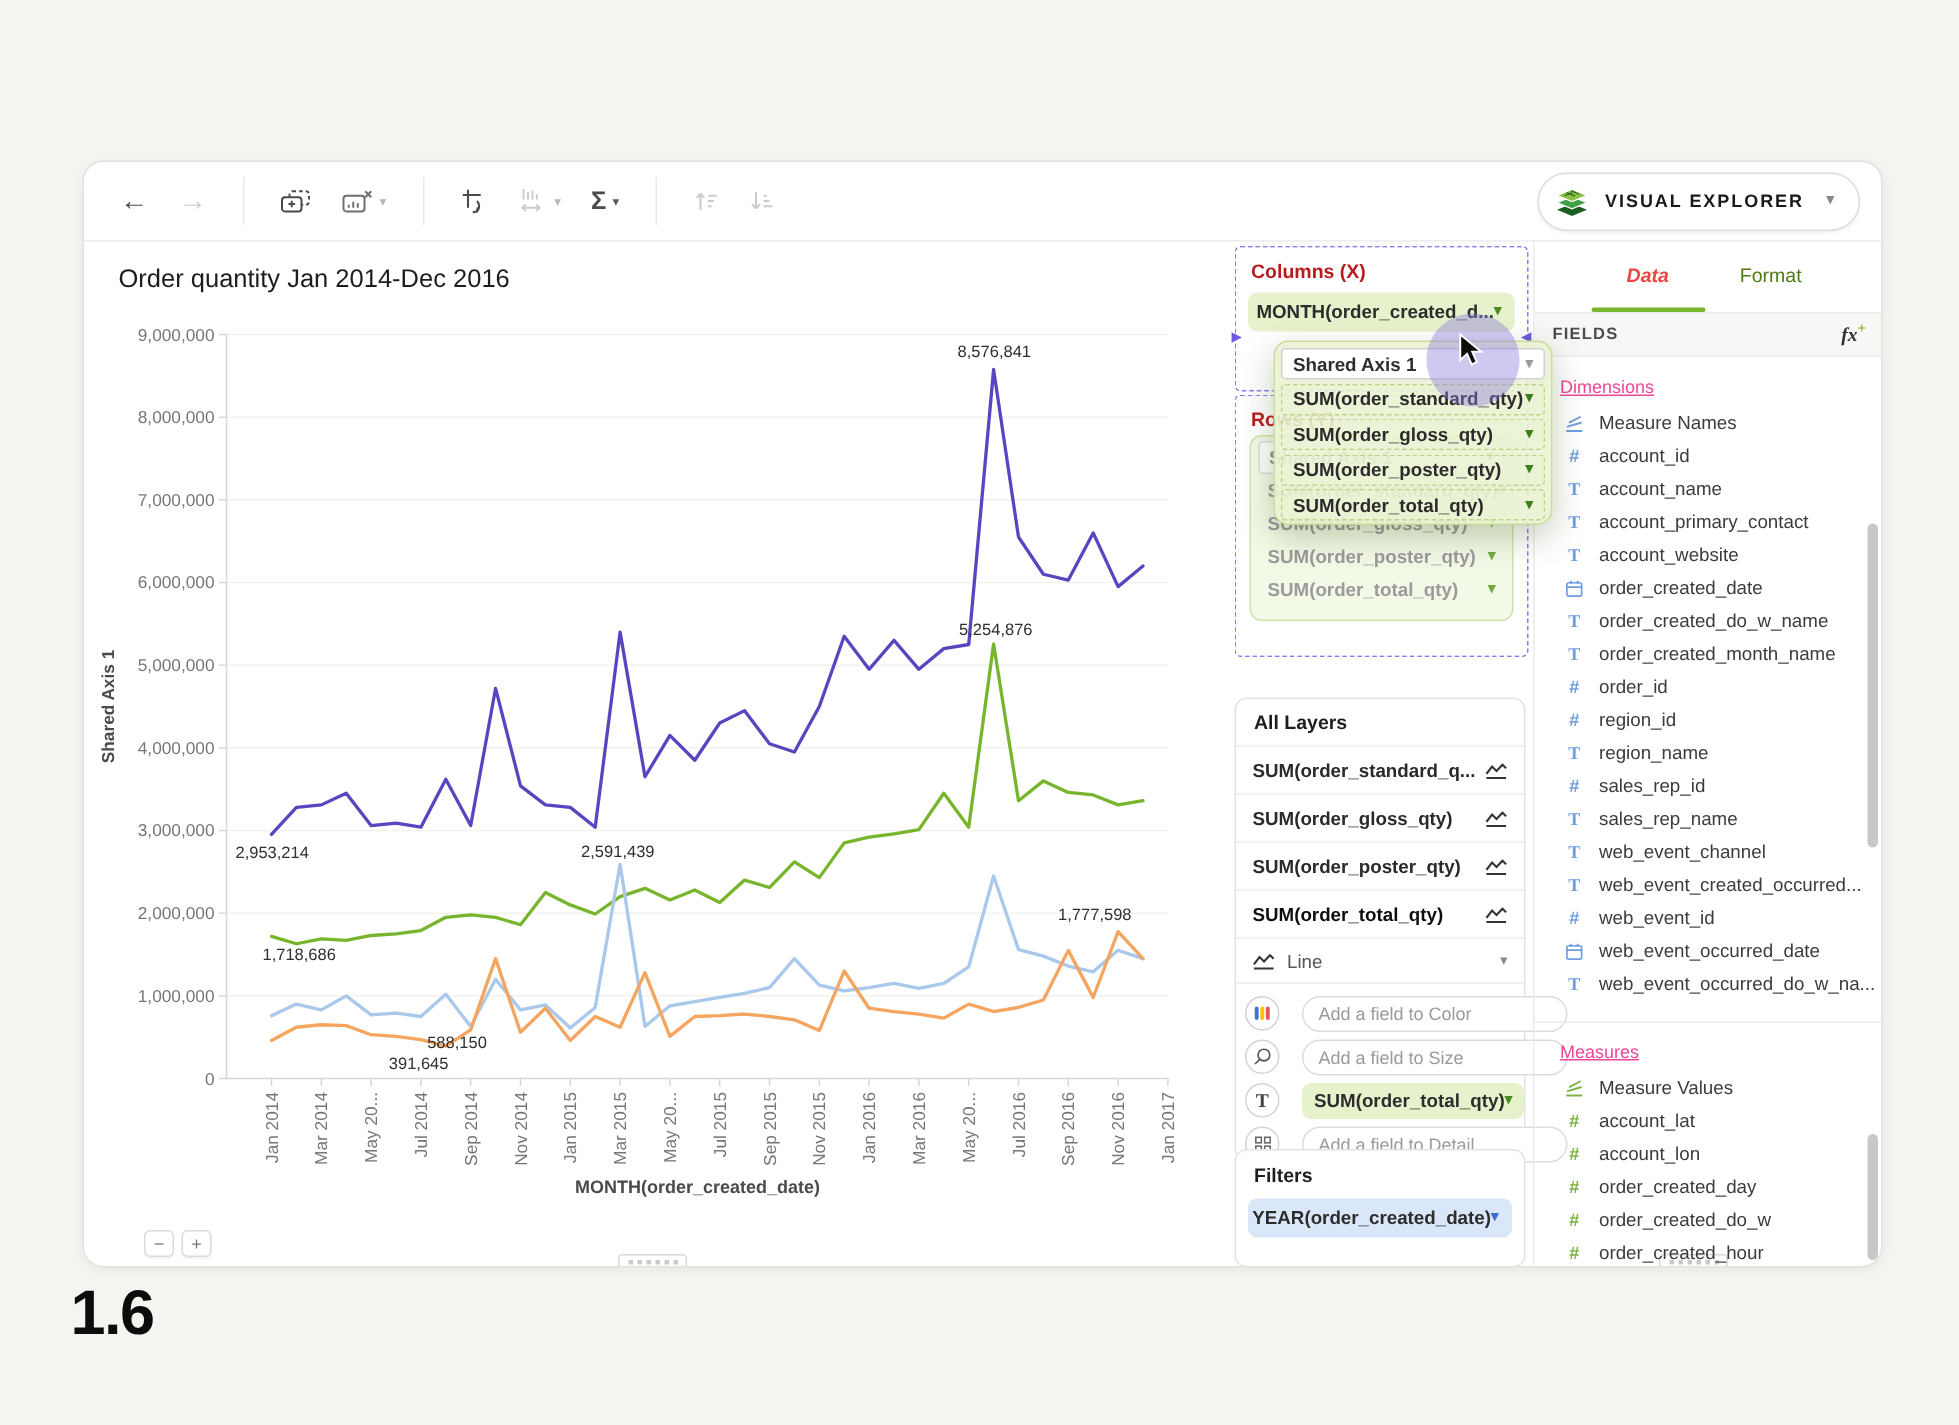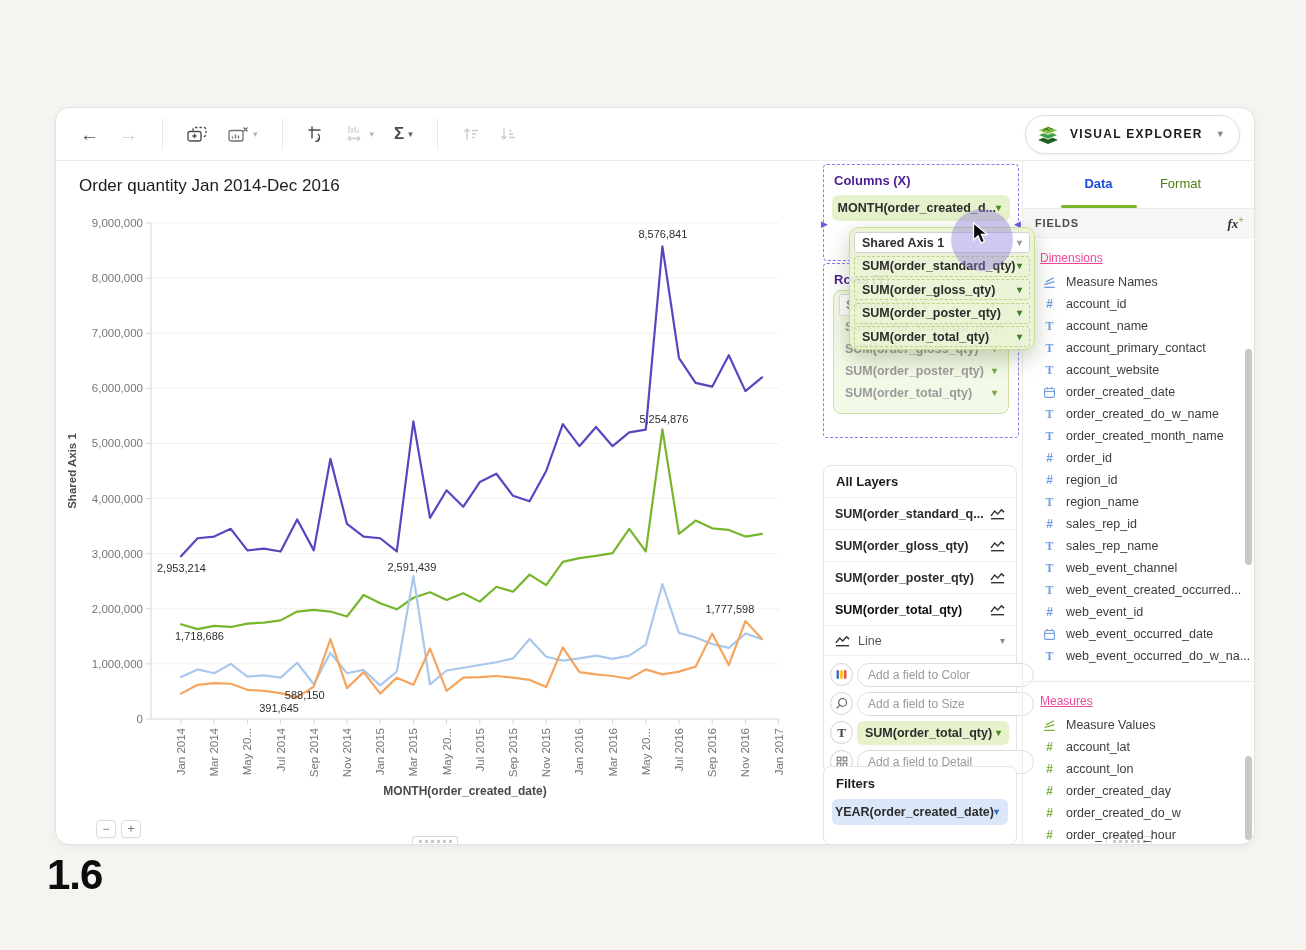--- a/index.html
+++ b/index.html
@@ -36,21 +36,21 @@
           font-size:12px; line-height:15px; text-align:center; box-shadow:0 1px 1px rgba(0,0,0,.05); cursor:pointer; }
   .handle { position:absolute; width:46px; height:10px; top:728px; background:#fff; border:1px solid #d9d9d9;
             border-bottom:none; border-radius:3px 3px 0 0; display:flex; align-items:center; justify-content:center; gap:3px; }
   .handle i { width:3px; height:3px; background:#c9c9c9; display:block; }
   .handle.h1 { left:356px; } .handle.h2 { left:1050px; }
 
   
   .shelf { position:absolute; border:1.6px dashed var(--shelf-outline,#8a7cf0); border-radius:4px; }
   #columns-shelf { left:767px; top:56px; width:196px; height:97px; }
   #rows-shelf { left:767px; top:155px; width:196px; height:175px; }
-  .shelf-title { font-size:13px; font-weight:700; color:#4c1d95; margin:8px 0 0 10px; }
+  .shelf-title { font-size:13px; font-weight:700; color:#b91c1c; margin:8px 0 0 10px; }
   .pill { height:26px; border-radius:6px; display:flex; align-items:center; justify-content:flex-end;
           padding:0 9px; font-size:12.5px; font-weight:700; color:#2d2d2d; cursor:pointer; }
   .green-pill { background:var(--pill-green,#e6f2cc); }
   .blue-pill { background:var(--pill-blue,#d9e7f8); }
   .chev { font-size:10px; line-height:1; }
   .chev.green { color:var(--chev-green,#4c8a22); }
   .chev.blue { color:var(--chev-blue,#3a6fd8); }
   .chev.grey { color:#9b9b9b; }
   #columns-shelf .pill { margin:7px 8px 0 8px; }
   .drop-ind { position:absolute; font-size:9px; color:var(--drop,#6a5ae0); top:54px; }
@@ -83,41 +83,41 @@
                   border:1px solid #e3e3e3; border-radius:8px; }
   .lp-header { height:32px; line-height:32px; padding-left:12px; font-size:13px; font-weight:700;
                color:#1e1e1e; border-bottom:1px solid #eee; }
   .lp-row { height:32px; display:flex; align-items:center; justify-content:space-between; padding:0 11px;
             border-bottom:1px solid #eee; font-size:12.5px; font-weight:600; color:#2a2a2a; cursor:pointer; }
   .lp-row.selected { font-weight:800; color:#0e0e0e; }
   .mark-row { height:30px; display:flex; align-items:center; gap:8px; padding:0 11px;
               border-bottom:1px solid #eee; font-size:12.5px; color:#555; cursor:pointer; }
   .mark-row .chev { margin-left:auto; color:#8a8a8a; }
   .wells { padding:7px 7px 6px 6px; display:flex; flex-direction:column; gap:4px; }
-  .well { display:flex; gap:4px; height:25px; }
+  .well { display:flex; align-items:center; gap:15px; height:25px; }
   .well-icon { width:23px; height:23px; border:1px solid #d3d3d3; border-radius:50%; background:#fff;
                display:flex; align-items:center; justify-content:center; flex:none; }
   .well-icon .tglyph { font-family:"Liberation Serif",serif; font-weight:700; font-size:13px; color:#444; }
   .well-input { flex:1; height:24px; border:1px solid #dcdcdc; border-radius:12px; font-size:12px;
                 color:#6a6a6a; padding:0 10px; outline:none; background:#fff; font-family:"Liberation Sans",sans-serif; }
   .well-input::placeholder { color:#9a9a9a; }
   .well-pill { flex:1; height:24px; background:var(--pill-green,#e6f2cc); border-radius:6px; display:flex;
                align-items:center; justify-content:space-between; padding:0 8px; font-size:12.5px;
                font-weight:700; color:#2d2d2d; cursor:pointer; }
 
   .filters-panel { position:absolute; left:767px; top:658px; width:194px; height:79px; background:#fff;
                    border:1px solid #e3e3e3; border-radius:8px; }
   .fp-title { font-size:13px; font-weight:700; color:#1e1e1e; margin:9px 0 0 12px; }
   .filters-panel .pill { margin:8px 8px 0 8px; }
 
   
   .sidebar { position:absolute; left:966px; top:53px; width:234px; height:685px; border-left:1px solid #ececec; }
   .tabs { height:47px; display:flex; justify-content:center; }
   .tab { width:82px; text-align:center; line-height:45px; font-size:13px; color:#4d7c0f; position:relative; cursor:pointer; }
-  .tab.active { font-weight:700; color:#1d4ed8; }
+  .tab.active { font-weight:700; color:#ef4444;font-style:italic; }
   .tab.active::after { content:""; position:absolute; left:3px; right:3px; bottom:0; height:3px;
                        background:var(--accent,#7ab62d); border-radius:2px; }
   .fields-bar { height:30px; background:#f7f7f6; border-top:1px solid #ebebeb; border-bottom:1px solid #ebebeb;
                 display:flex; align-items:center; padding:0 12px; font-size:11px; font-weight:700;
                 letter-spacing:.8px; color:#4c4c4c; }
   .fx { margin-left:auto; font-family:"Liberation Serif",serif; font-style:italic; font-weight:700;
         font-size:13px; color:#2f2f2f; letter-spacing:0; cursor:pointer; }
   .fx sup { color:var(--accent,#7ab62d); font-style:normal; font-size:10px; font-weight:800; }
   .field-section-label { font-size:12px; color:#ec4899; margin:13px 0 6px 17px;text-decoration:underline; }
   .field-row { height:22px; display:flex; align-items:center; gap:9px; padding-left:19px; font-size:12.5px;

